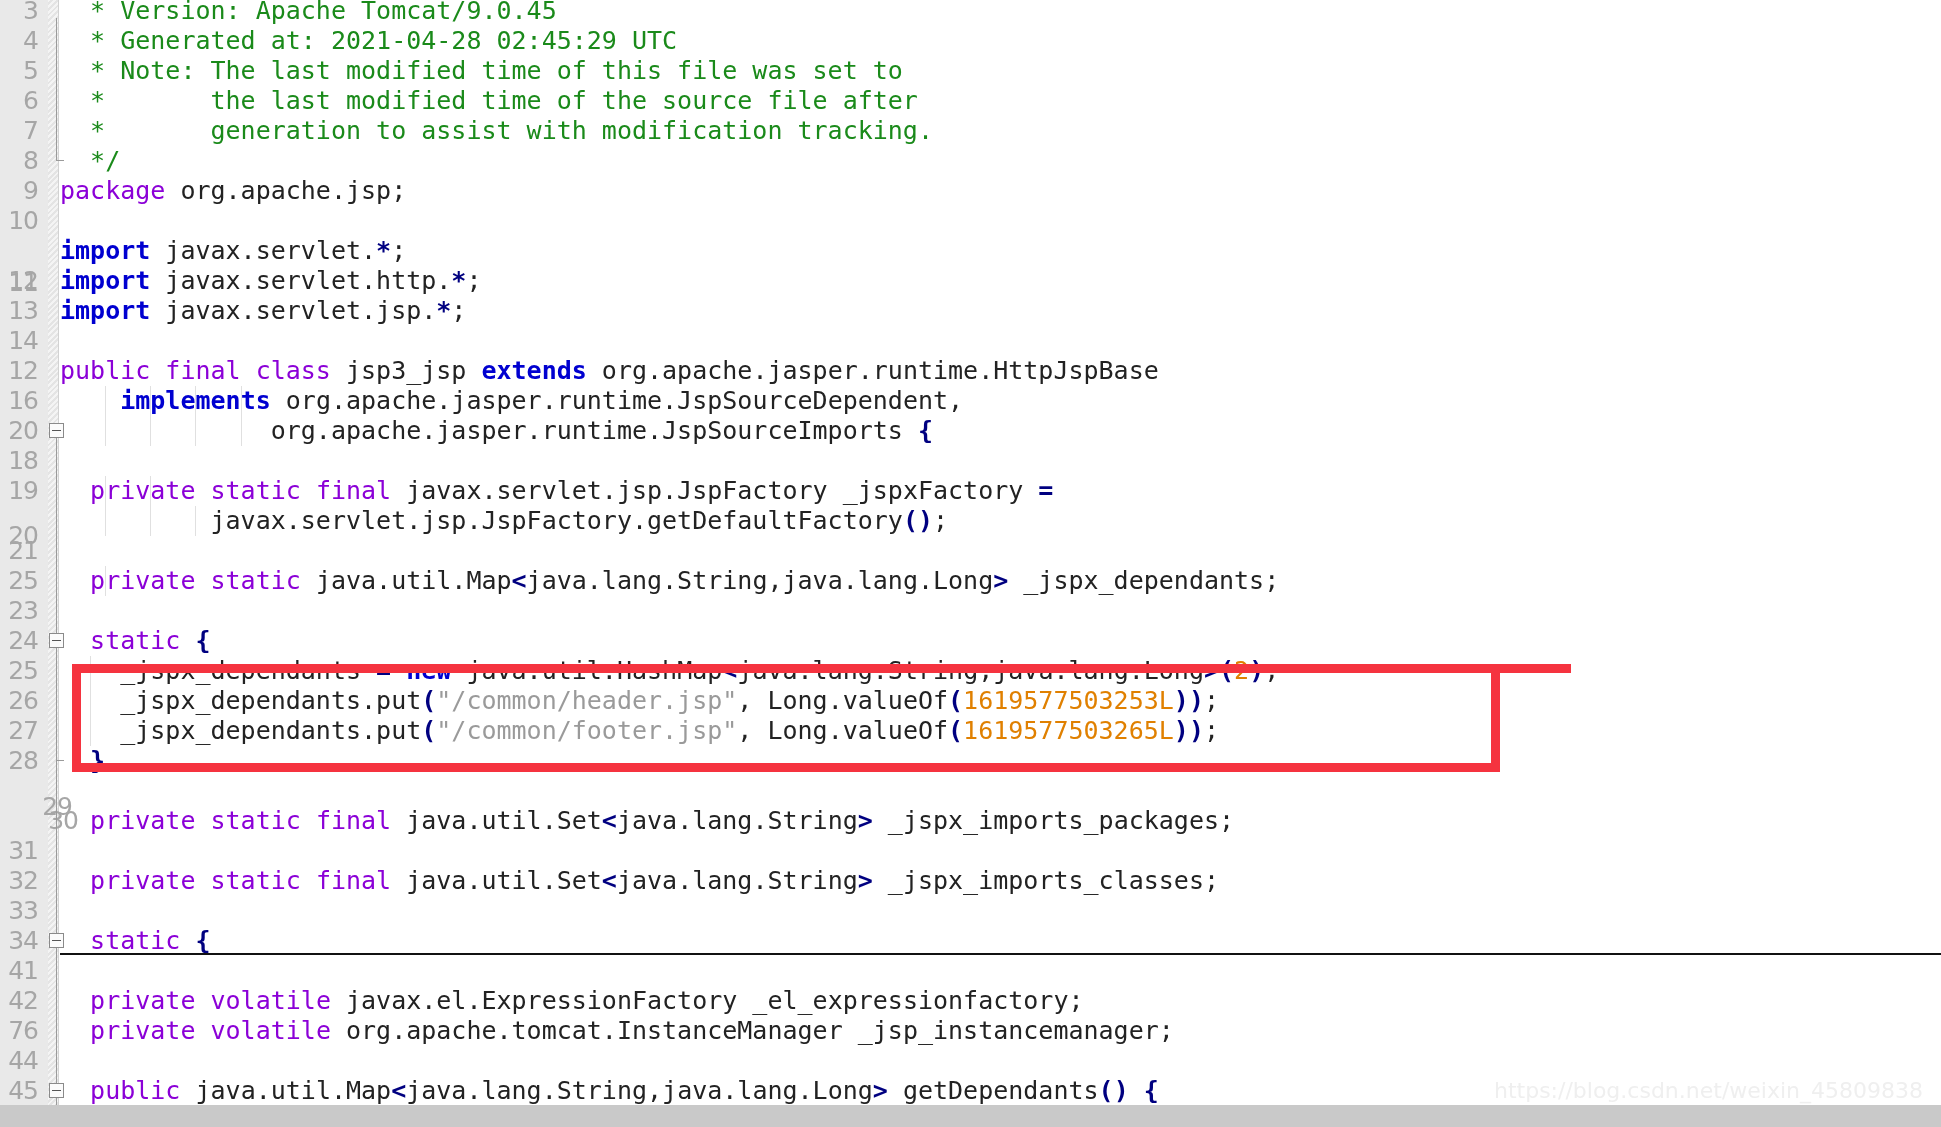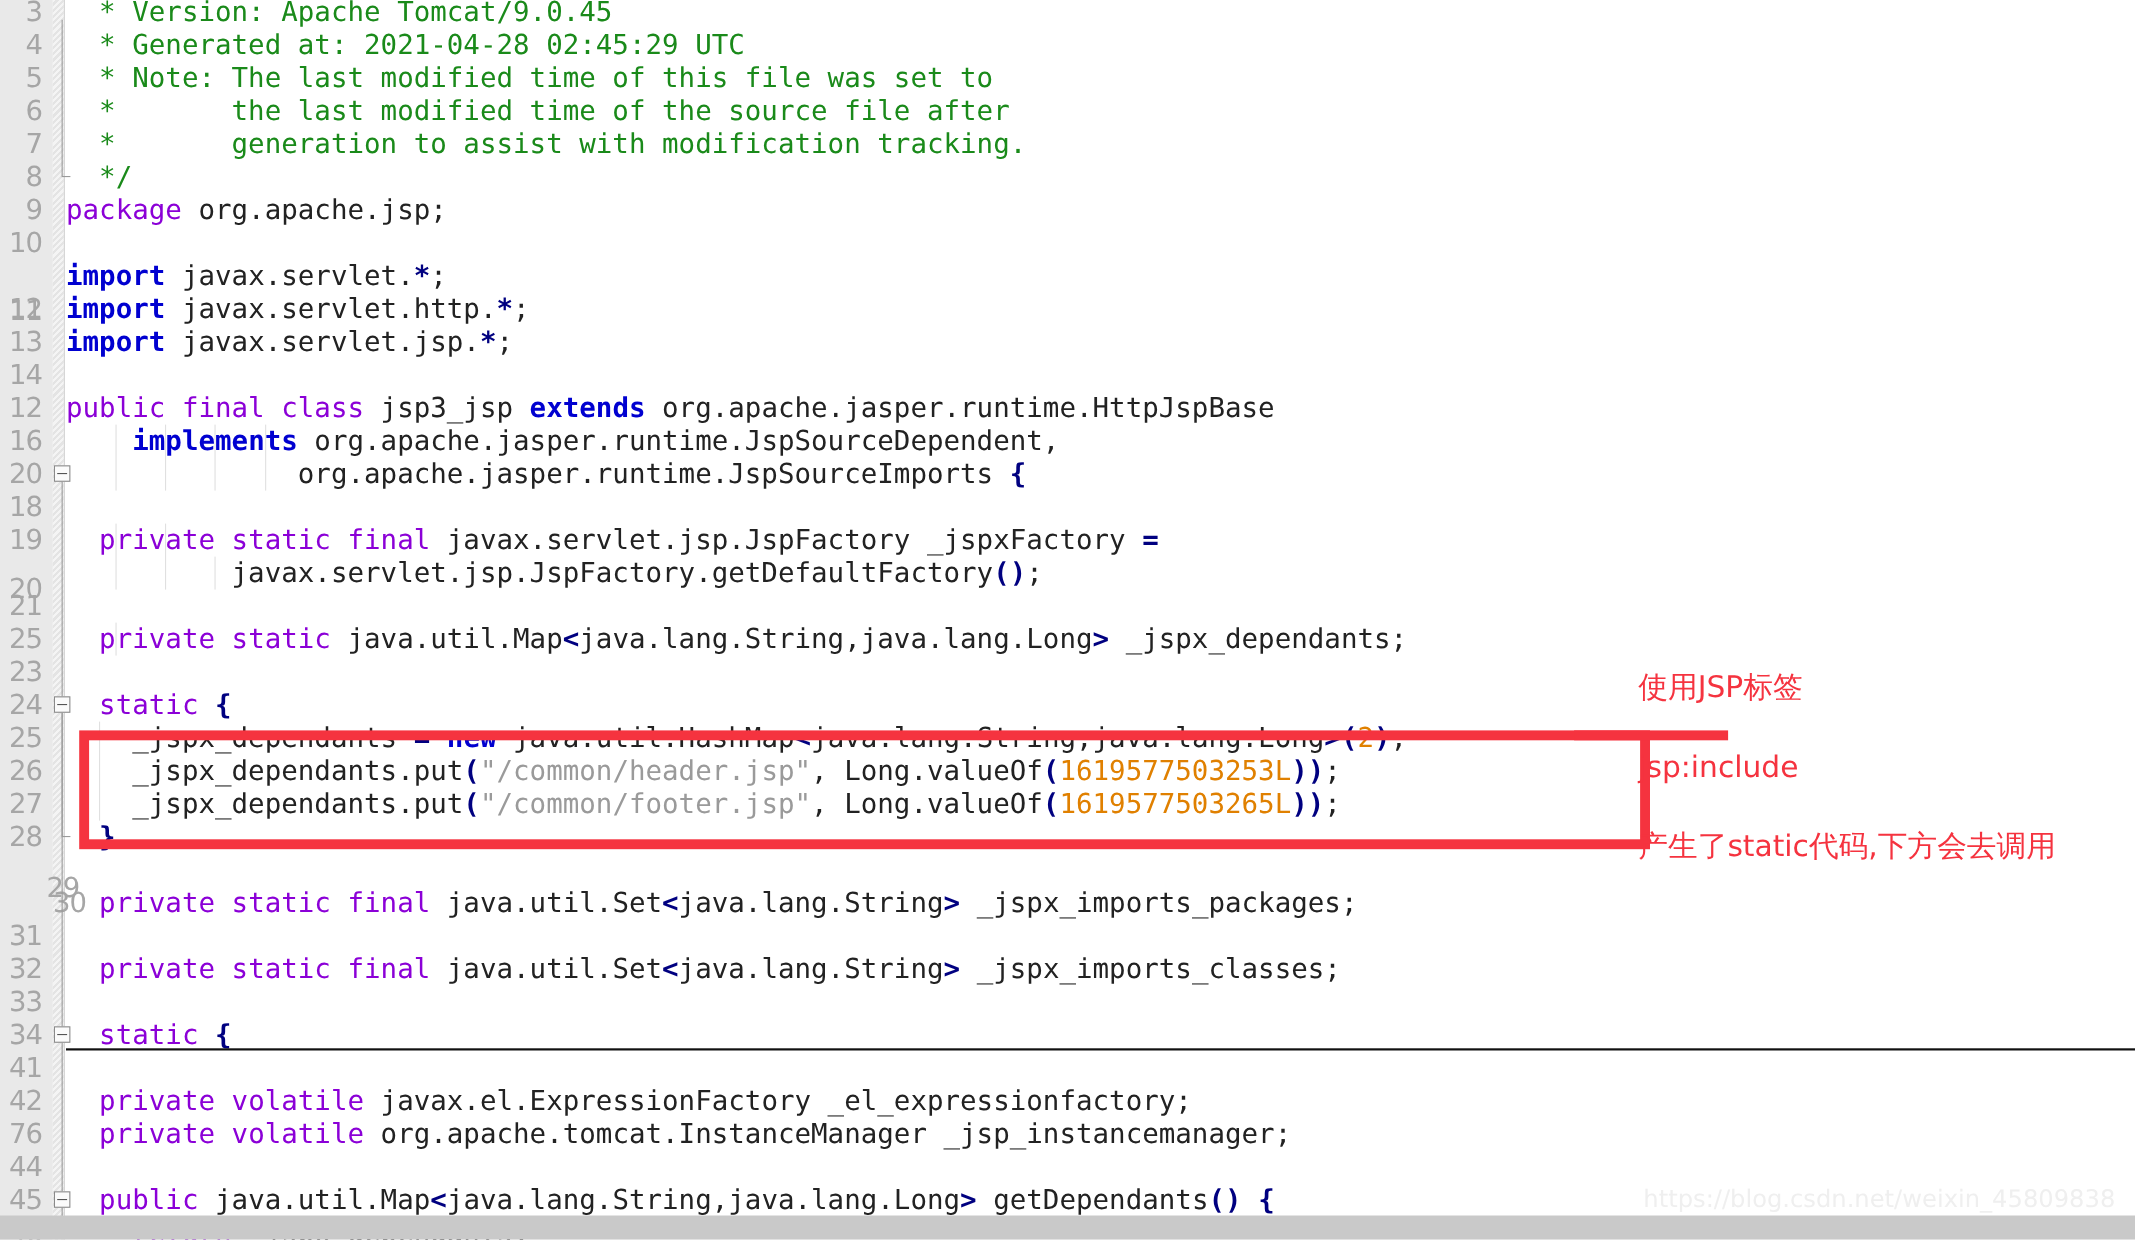--- a/index.html
+++ b/index.html
@@ -153,22 +153,17 @@
       <div class="fold-box" style="left: 49px; top: 1083px;"></div>
     </div>
 
   <div class="code" id="code"><div class="row" style="top: -4px;"><span class="cmt">  * Version: Apache Tomcat/9.0.45</span></div><div class="row" style="top: 26px;"><span class="cmt">  * Generated at: 2021-04-28 02:45:29 UTC</span></div><div class="row" style="top: 56px;"><span class="cmt">  * Note: The last modified time of this file was set to</span></div><div class="row" style="top: 86px;"><span class="cmt">  *       the last modified time of the source file after</span></div><div class="row" style="top: 116px;"><span class="cmt">  *       generation to assist with modification tracking.</span></div><div class="row" style="top: 146px;"><span class="cmt">  */</span></div><div class="row" style="top: 176px;"><span class="kw">package</span><span class="plain"> org.apache.jsp;</span></div><div class="row" style="top: 206px;"></div><div class="row" style="top: 236px;"><span class="kwb">import</span><span class="plain"> javax.servlet.</span><span class="op">*</span><span class="plain">;</span></div><div class="row" style="top: 266px;"><span class="kwb">import</span><span class="plain"> javax.servlet.http.</span><span class="op">*</span><span class="plain">;</span></div><div class="row" style="top: 296px;"><span class="kwb">import</span><span class="plain"> javax.servlet.jsp.</span><span class="op">*</span><span class="plain">;</span></div><div class="row" style="top: 326px;"></div><div class="row" style="top: 356px;"><span class="kw">public final class</span><span class="plain"> jsp3_jsp </span><span class="kwb">extends</span><span class="plain"> org.apache.jasper.runtime.HttpJspBase</span></div><div class="row" style="top: 386px;"><span class="plain">    </span><span class="kwb">implements</span><span class="plain"> org.apache.jasper.runtime.JspSourceDependent,</span></div><div class="row" style="top: 416px;"><span class="plain">              org.apache.jasper.runtime.JspSourceImports </span><span class="op">{</span></div><div class="row" style="top: 446px;"></div><div class="row" style="top: 476px;"><span class="plain">  </span><span class="kw">private static final</span><span class="plain"> javax.servlet.jsp.JspFactory _jspxFactory </span><span class="op">=</span></div><div class="row" style="top: 506px;"><span class="plain">          javax.servlet.jsp.JspFactory.getDefaultFactory</span><span class="op">()</span><span class="plain">;</span></div><div class="row" style="top: 536px;"></div><div class="row" style="top: 566px;"><span class="plain">  </span><span class="kw">private static</span><span class="plain"> java.util.Map</span><span class="op">&lt;</span><span class="plain">java.lang.String,java.lang.Long</span><span class="op">&gt;</span><span class="plain"> _jspx_dependants;</span></div><div class="row" style="top: 596px;"></div><div class="row" style="top: 626px;"><span class="plain">  </span><span class="kw">static</span><span class="plain"> </span><span class="op">{</span></div><div class="row" style="top: 656px;"><span class="plain">    _jspx_dependants </span><span class="op">=</span><span class="plain"> </span><span class="kwb">new</span><span class="plain"> java.util.HashMap</span><span class="op">&lt;</span><span class="plain">java.lang.String,java.lang.Long</span><span class="op">&gt;(</span><span class="num">2</span><span class="op">)</span><span class="plain">;</span></div><div class="row" style="top: 686px;"><span class="plain">    _jspx_dependants.put</span><span class="op">(</span><span class="str">"/common/header.jsp"</span><span class="plain">, Long.valueOf</span><span class="op">(</span><span class="num">1619577503253L</span><span class="op">))</span><span class="plain">;</span></div><div class="row" style="top: 716px;"><span class="plain">    _jspx_dependants.put</span><span class="op">(</span><span class="str">"/common/footer.jsp"</span><span class="plain">, Long.valueOf</span><span class="op">(</span><span class="num">1619577503265L</span><span class="op">))</span><span class="plain">;</span></div><div class="row" style="top: 746px;"><span class="plain">  </span><span class="op">}</span></div><div class="row" style="top: 776px;"></div><div class="row" style="top: 806px;"><span class="plain">  </span><span class="kw">private static final</span><span class="plain"> java.util.Set</span><span class="op">&lt;</span><span class="plain">java.lang.String</span><span class="op">&gt;</span><span class="plain"> _jspx_imports_packages;</span></div><div class="row" style="top: 836px;"></div><div class="row" style="top: 866px;"><span class="plain">  </span><span class="kw">private static final</span><span class="plain"> java.util.Set</span><span class="op">&lt;</span><span class="plain">java.lang.String</span><span class="op">&gt;</span><span class="plain"> _jspx_imports_classes;</span></div><div class="row" style="top: 896px;"></div><div class="row" style="top: 926px;"><span class="plain">  </span><span class="kw">static</span><span class="plain"> </span><span class="op">{</span></div><div class="row" style="top: 956px;"></div><div class="row" style="top: 986px;"><span class="plain">  </span><span class="kw">private volatile</span><span class="plain"> javax.el.ExpressionFactory _el_expressionfactory;</span></div><div class="row" style="top: 1016px;"><span class="plain">  </span><span class="kw">private volatile</span><span class="plain"> org.apache.tomcat.InstanceManager _jsp_instancemanager;</span></div><div class="row" style="top: 1046px;"></div><div class="row" style="top: 1076px;"><span class="plain">  </span><span class="kw">public</span><span class="plain"> java.util.Map</span><span class="op">&lt;</span><span class="plain">java.lang.String,java.lang.Long</span><span class="op">&gt;</span><span class="plain"> getDependants</span><span class="op">()</span><span class="plain"> </span><span class="op">{</span></div><div class="row" style="top: 1106px;"><span class="plain">    </span><span class="kw">return</span><span class="plain"> _jspx_dependants;</span></div><div class="iguide" style="left: 45.15px; top: 386px; height: 60px;"></div><div class="iguide" style="left: 90.3px; top: 386px; height: 60px;"></div><div class="iguide" style="left: 135.45px; top: 386px; height: 60px;"></div><div class="iguide" style="left: 180.6px; top: 386px; height: 60px;"></div><div class="iguide" style="left: 45.15px; top: 476px; height: 60px;"></div><div class="iguide" style="left: 90.3px; top: 476px; height: 60px;"></div><div class="iguide" style="left: 135.45px; top: 506px; height: 30px;"></div><div class="iguide" style="left: 45.15px; top: 566px; height: 30px;"></div><div class="iguide" style="left: 30.1px; top: 656px; height: 90px;"></div></div>
 
   <div class="divider" id="collapse-divider" style="top: 953px;"></div>
 
   <div class="redbox" id="redbox" style="left: 72px; top: 664px; width: 1428px; height: 108px;"></div>
   <div class="redline" id="redleader" style="left: 1431px; top: 664px; width: 140px;"></div>
 
-  <div class="annot" id="annot" style="left: 1455px; top: 572px;">
-    <span>使用JSP标签</span><br>
-    <span>jsp:include</span><br>
-    <span>产生了static代码,下方会去调用</span>
-  </div>
 
   <div class="botband"></div>
 
   <div class="watermark">https://blog.csdn.net/weixin_45809838</div>
 </div>
 
 </body></html>

